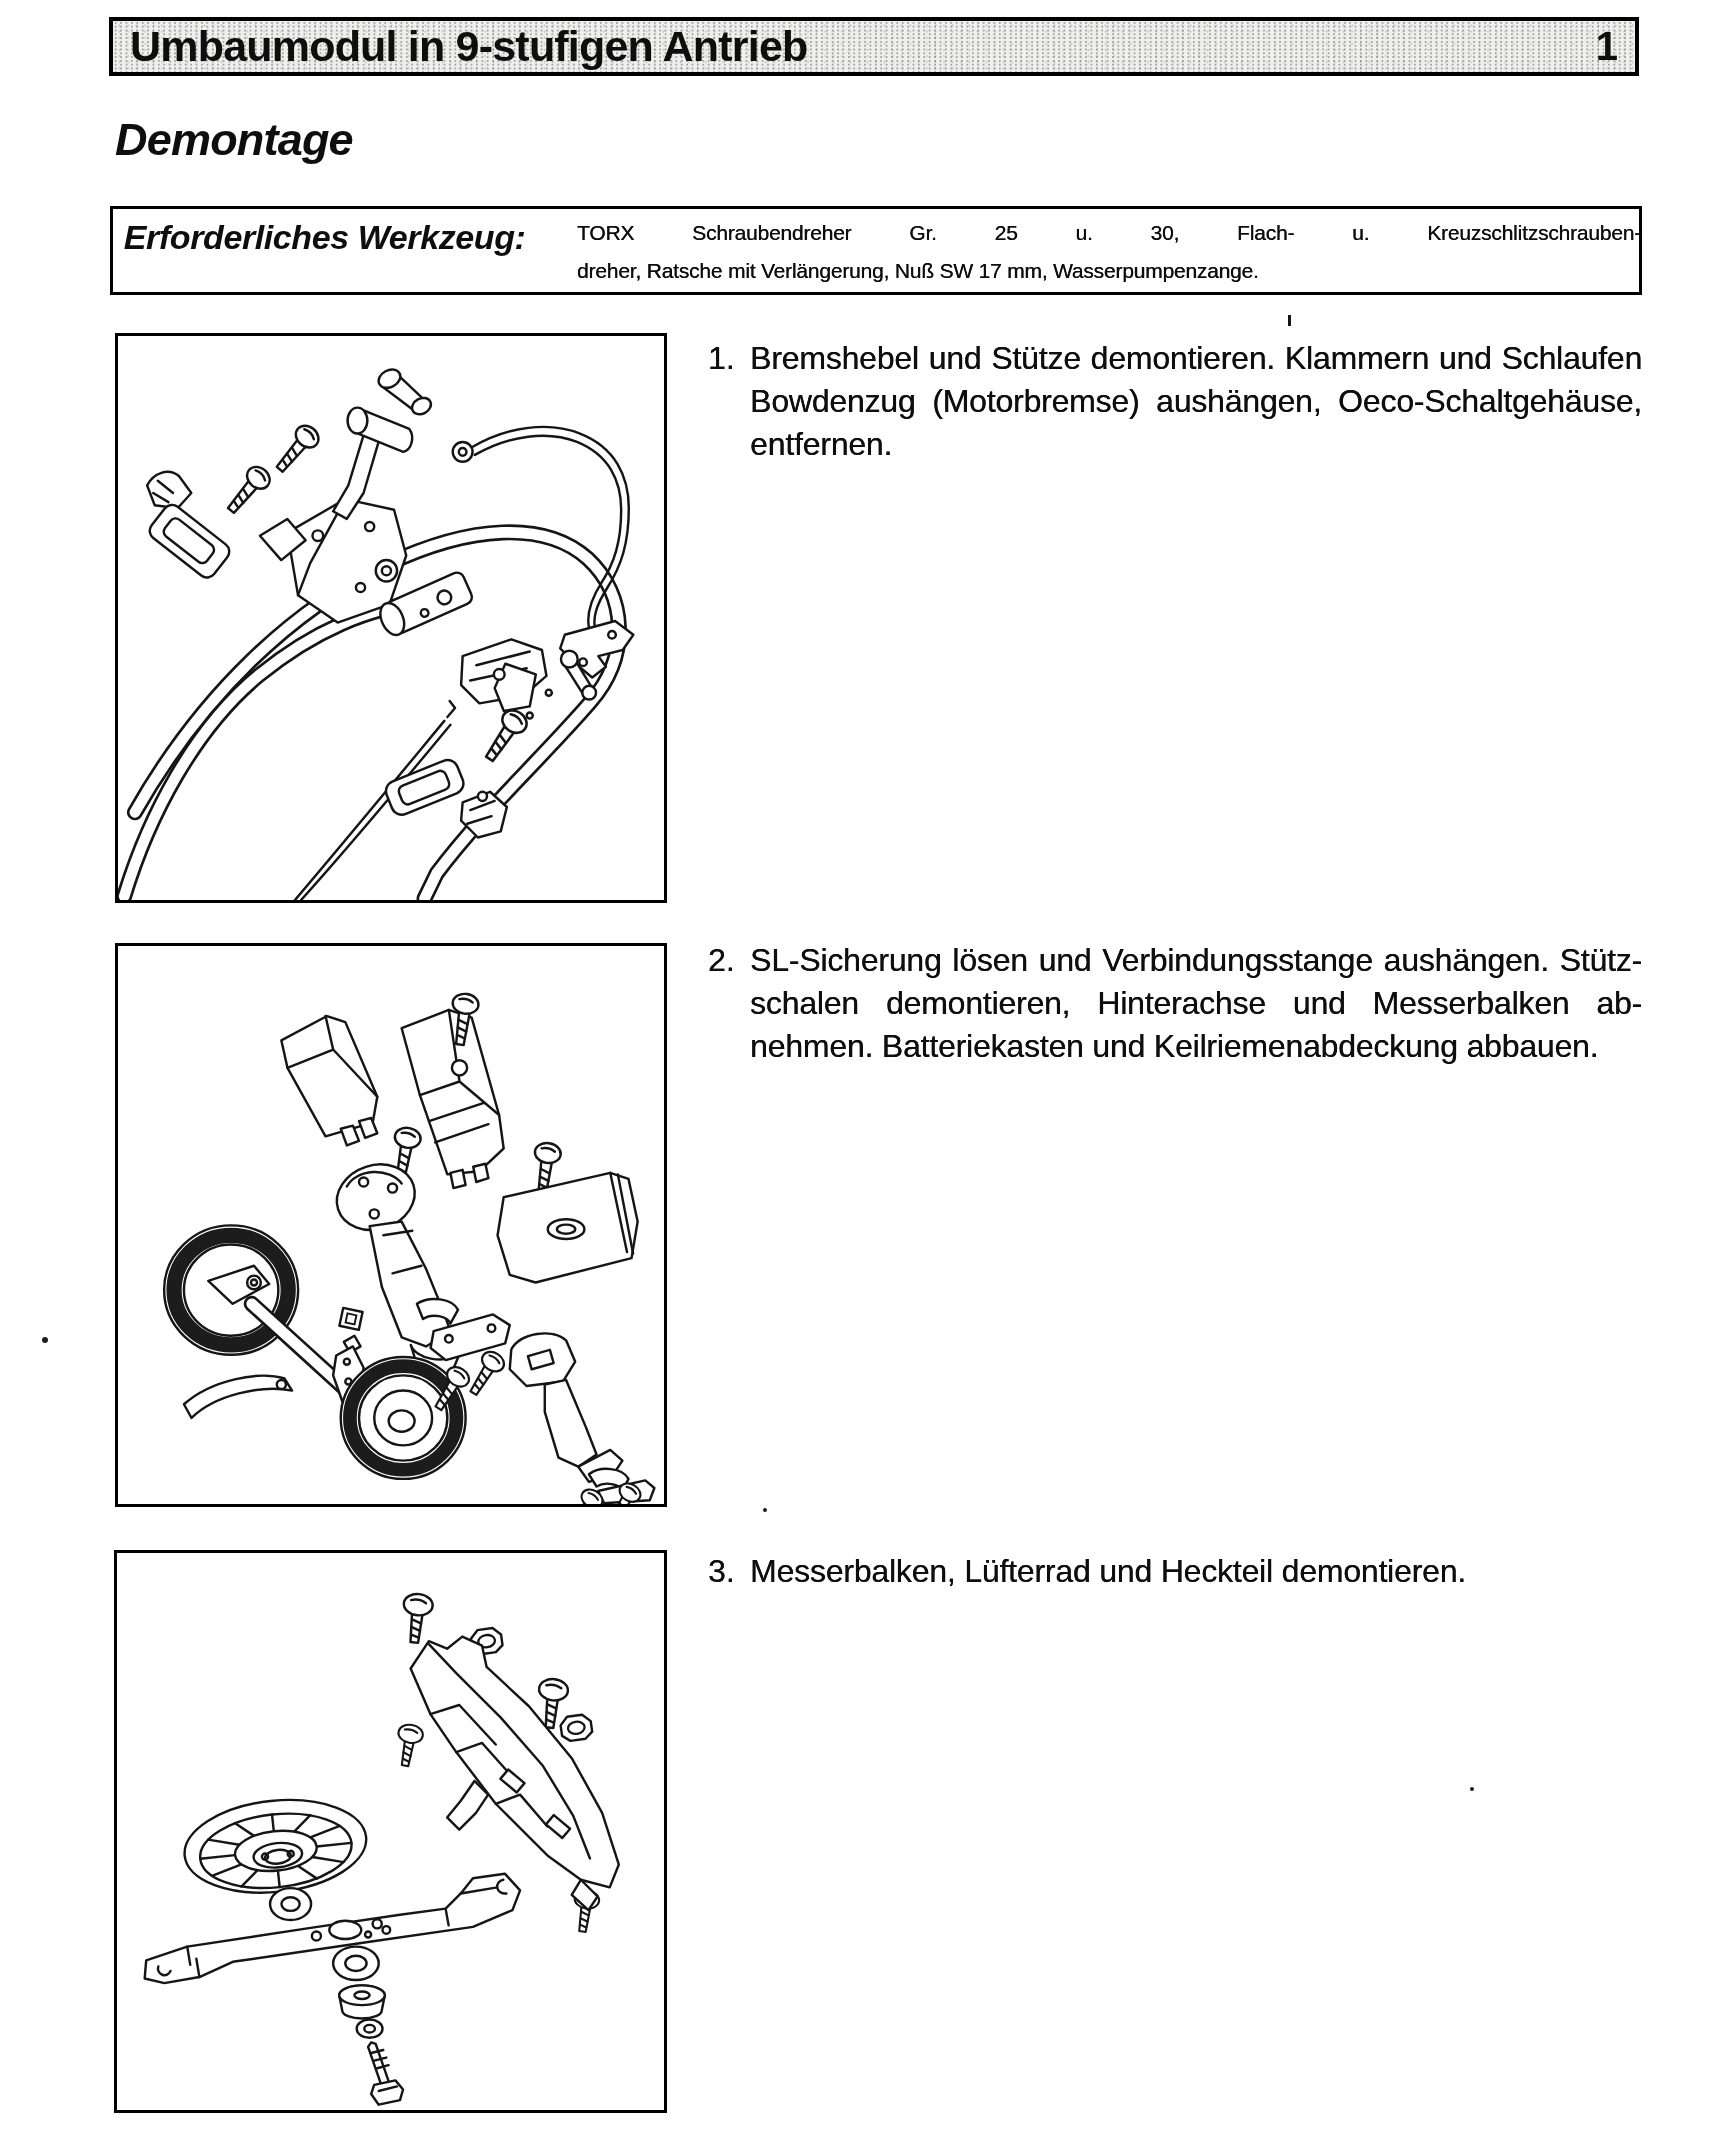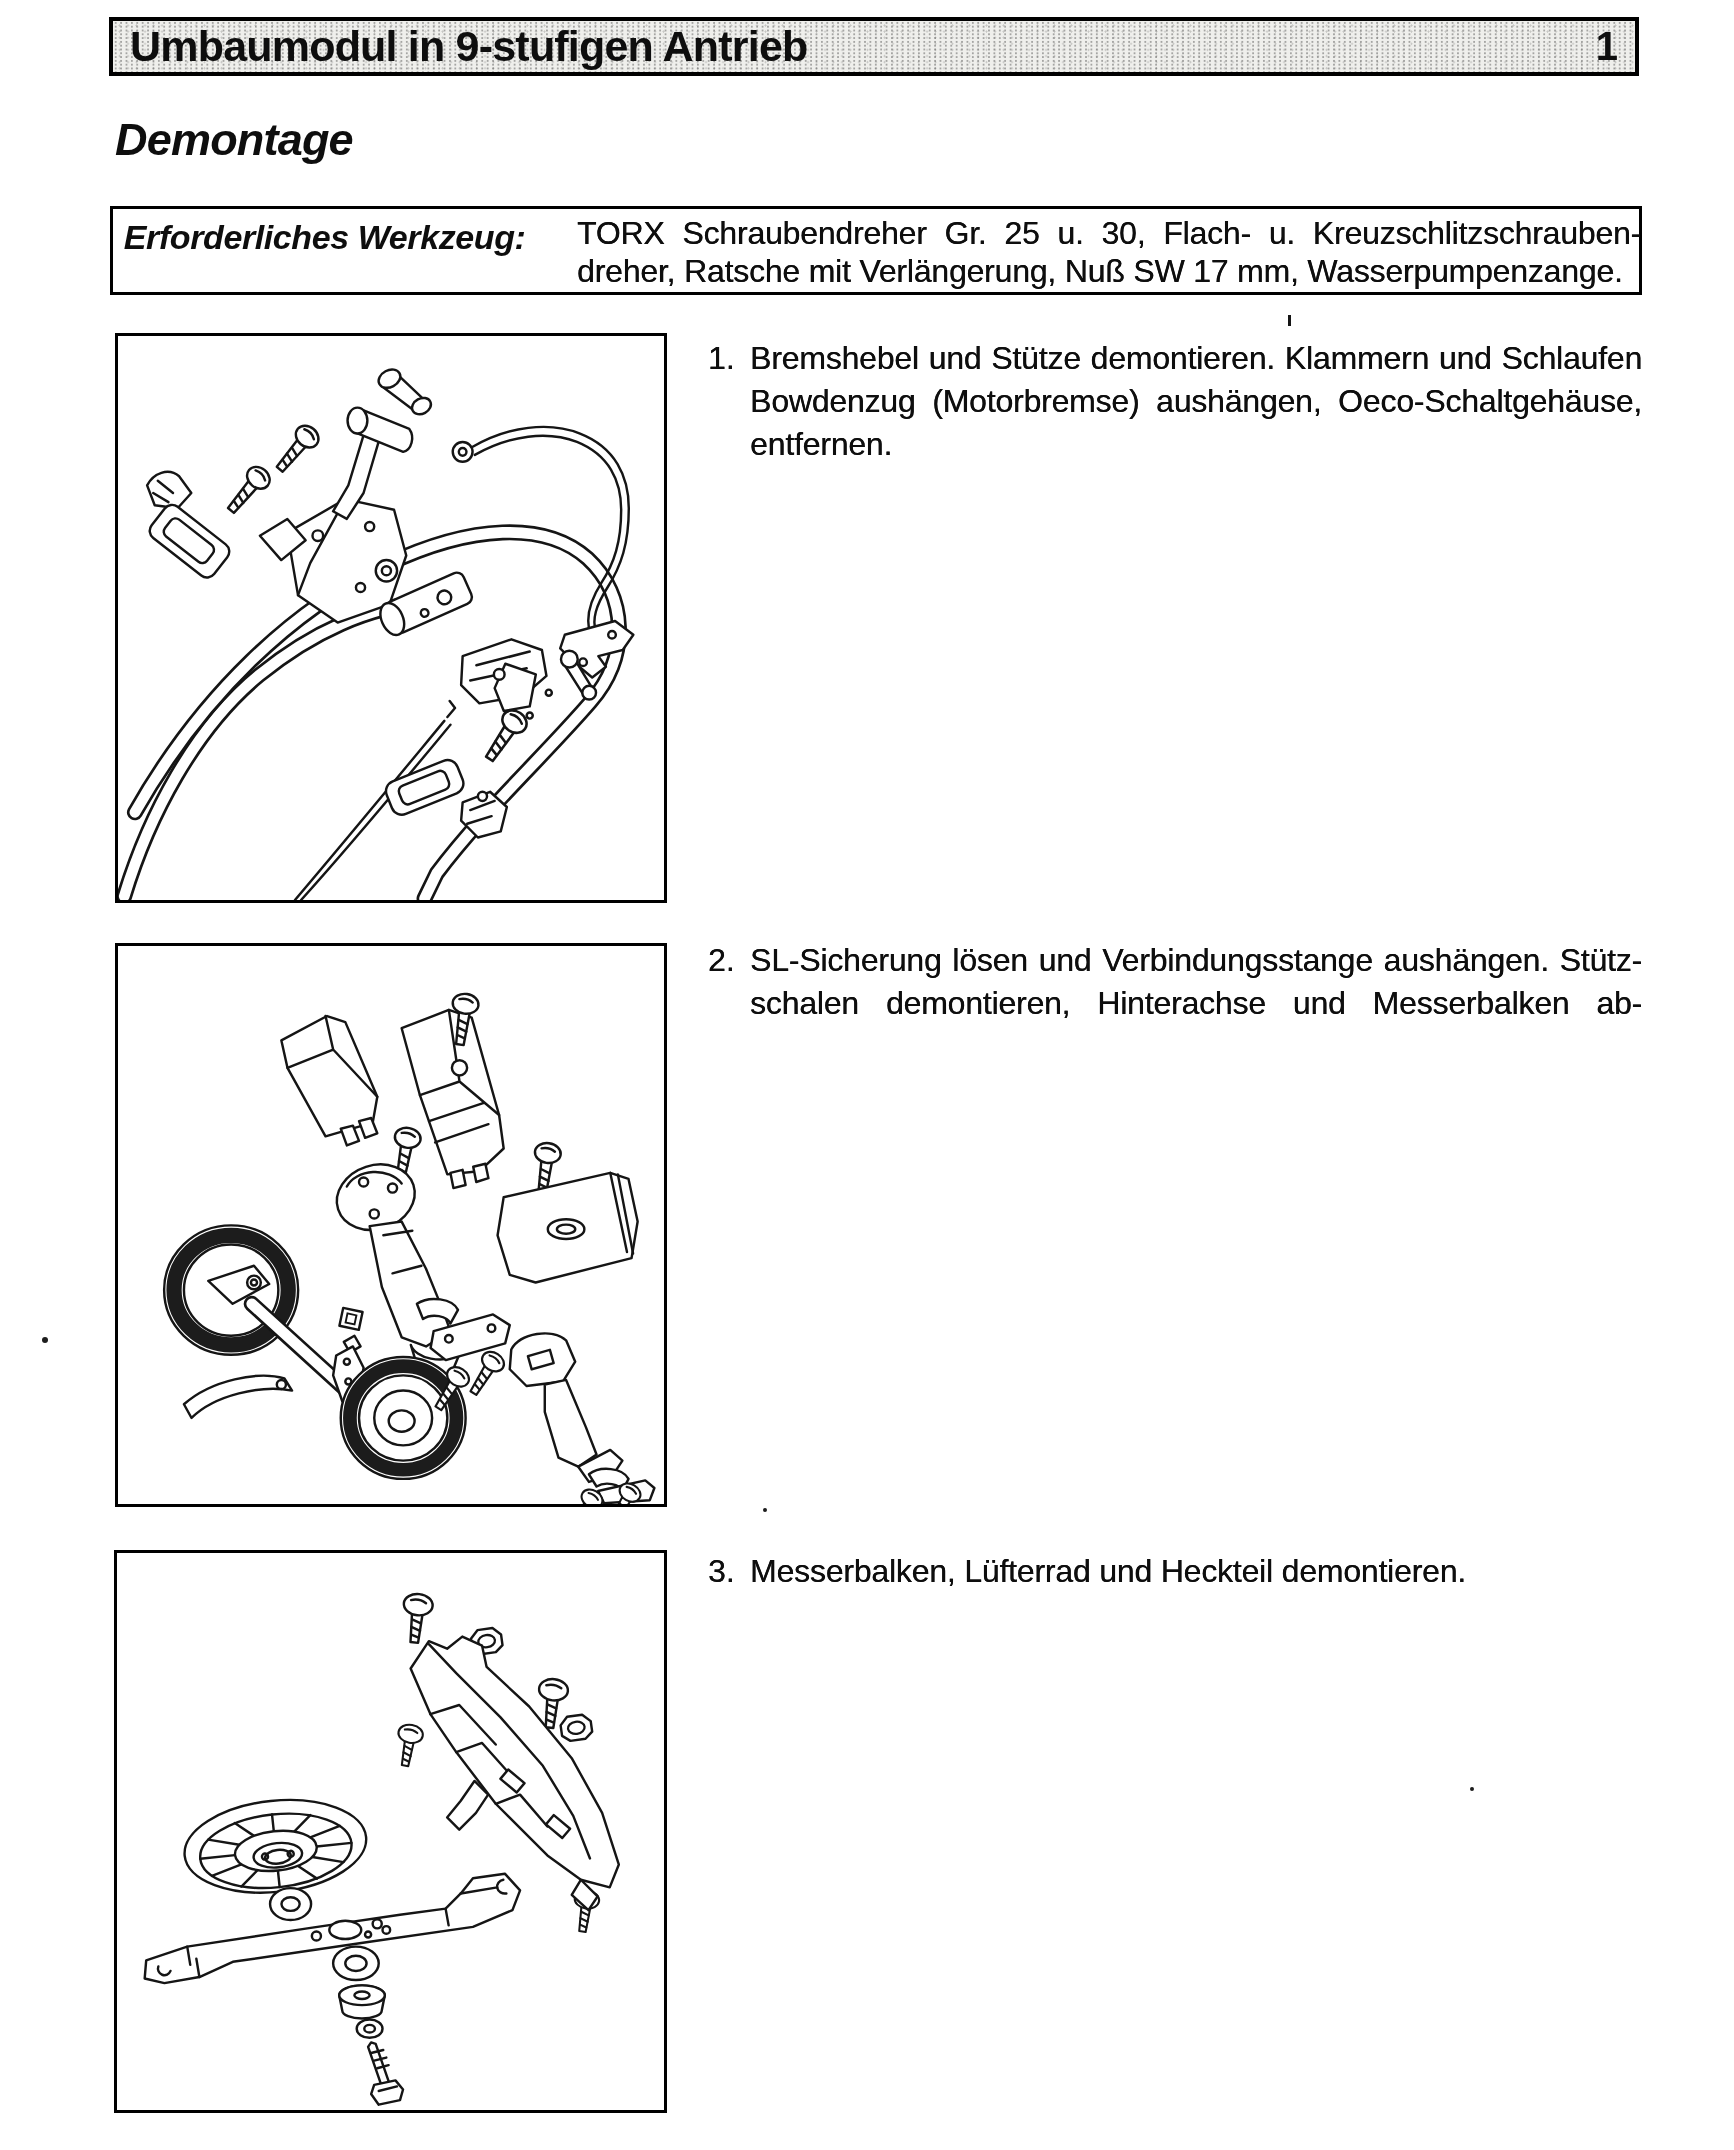--- a/index.html
+++ b/index.html
@@ -34,21 +34,21 @@
   
   .toolbox{
     position:absolute;left:110px;top:206px;width:1532px;height:89px;
     box-sizing:border-box;border:3.8px solid #000;background:#fff;
   }
   .toollabel{
     position:absolute;left:10.8px;top:9.2px;
     font-size:34px;font-weight:bold;font-style:italic;letter-spacing:-0.4px;white-space:nowrap;
   }
   .tooltext{position:absolute;left:464px;top:5.4px;width:1064px;}
-  .tooltext .line{font-size:32px;line-height:38px;letter-spacing:-0.2px;}
+  .tooltext .line{font-size:21px;line-height:38px;letter-spacing:-0.2px;}
   
   .line{text-shadow:0.3px 0 0 #0e0e0e;}
   .line.j{text-align:justify;text-align-last:justify;}
   
   .figbox{position:absolute;box-sizing:border-box;border:3.8px solid #000;background:#fff;margin:0;}
   .fig1{left:115px;top:333px;width:552px;height:570px;}
   .fig2{left:115px;top:943px;width:552px;height:564px;}
   .fig3{left:114px;top:1550px;width:553px;height:563px;}
   .figbox svg{width:100%;height:100%;display:block;}
   .figbox svg .o{fill:none;stroke:#151515;stroke-width:3.2;stroke-linecap:round;stroke-linejoin:round;}
@@ -271,20 +271,21 @@
       <use href="#f2s" transform="translate(622 726) rotate(30) scale(0.85)"></use>
       <use href="#f2s" transform="translate(672 718) rotate(30) scale(0.85)"></use>
     </svg>
   </figure>
 
   <div class="step step2">
     <span class="stepnum">2.</span>
     <div class="steplines">
       <div class="line j">SL-Sicherung lösen und Verbindungsstange aushängen. Stütz-</div>
       <div class="line j">schalen demontieren, Hinterachse und Messerbalken ab-</div>
+      <div class="line">nehmen. Batteriekasten und Keilriemenabdeckung abbauen.</div>
     </div>
   </div>
 
   <figure class="figbox fig3">
     <svg viewBox="0 0 719 733" aria-label="">
       <defs>
         <g id="f3s" class="w">
           <path d="M-7 11 L-5 50 L5 50 L7 11 Z"></path>
           <path d="M-6 20 L6 24 M-6 30 L6 34 M-5 40 L5 43" fill="none"></path>
           <ellipse cx="0" cy="0" rx="19" ry="14"></ellipse>

